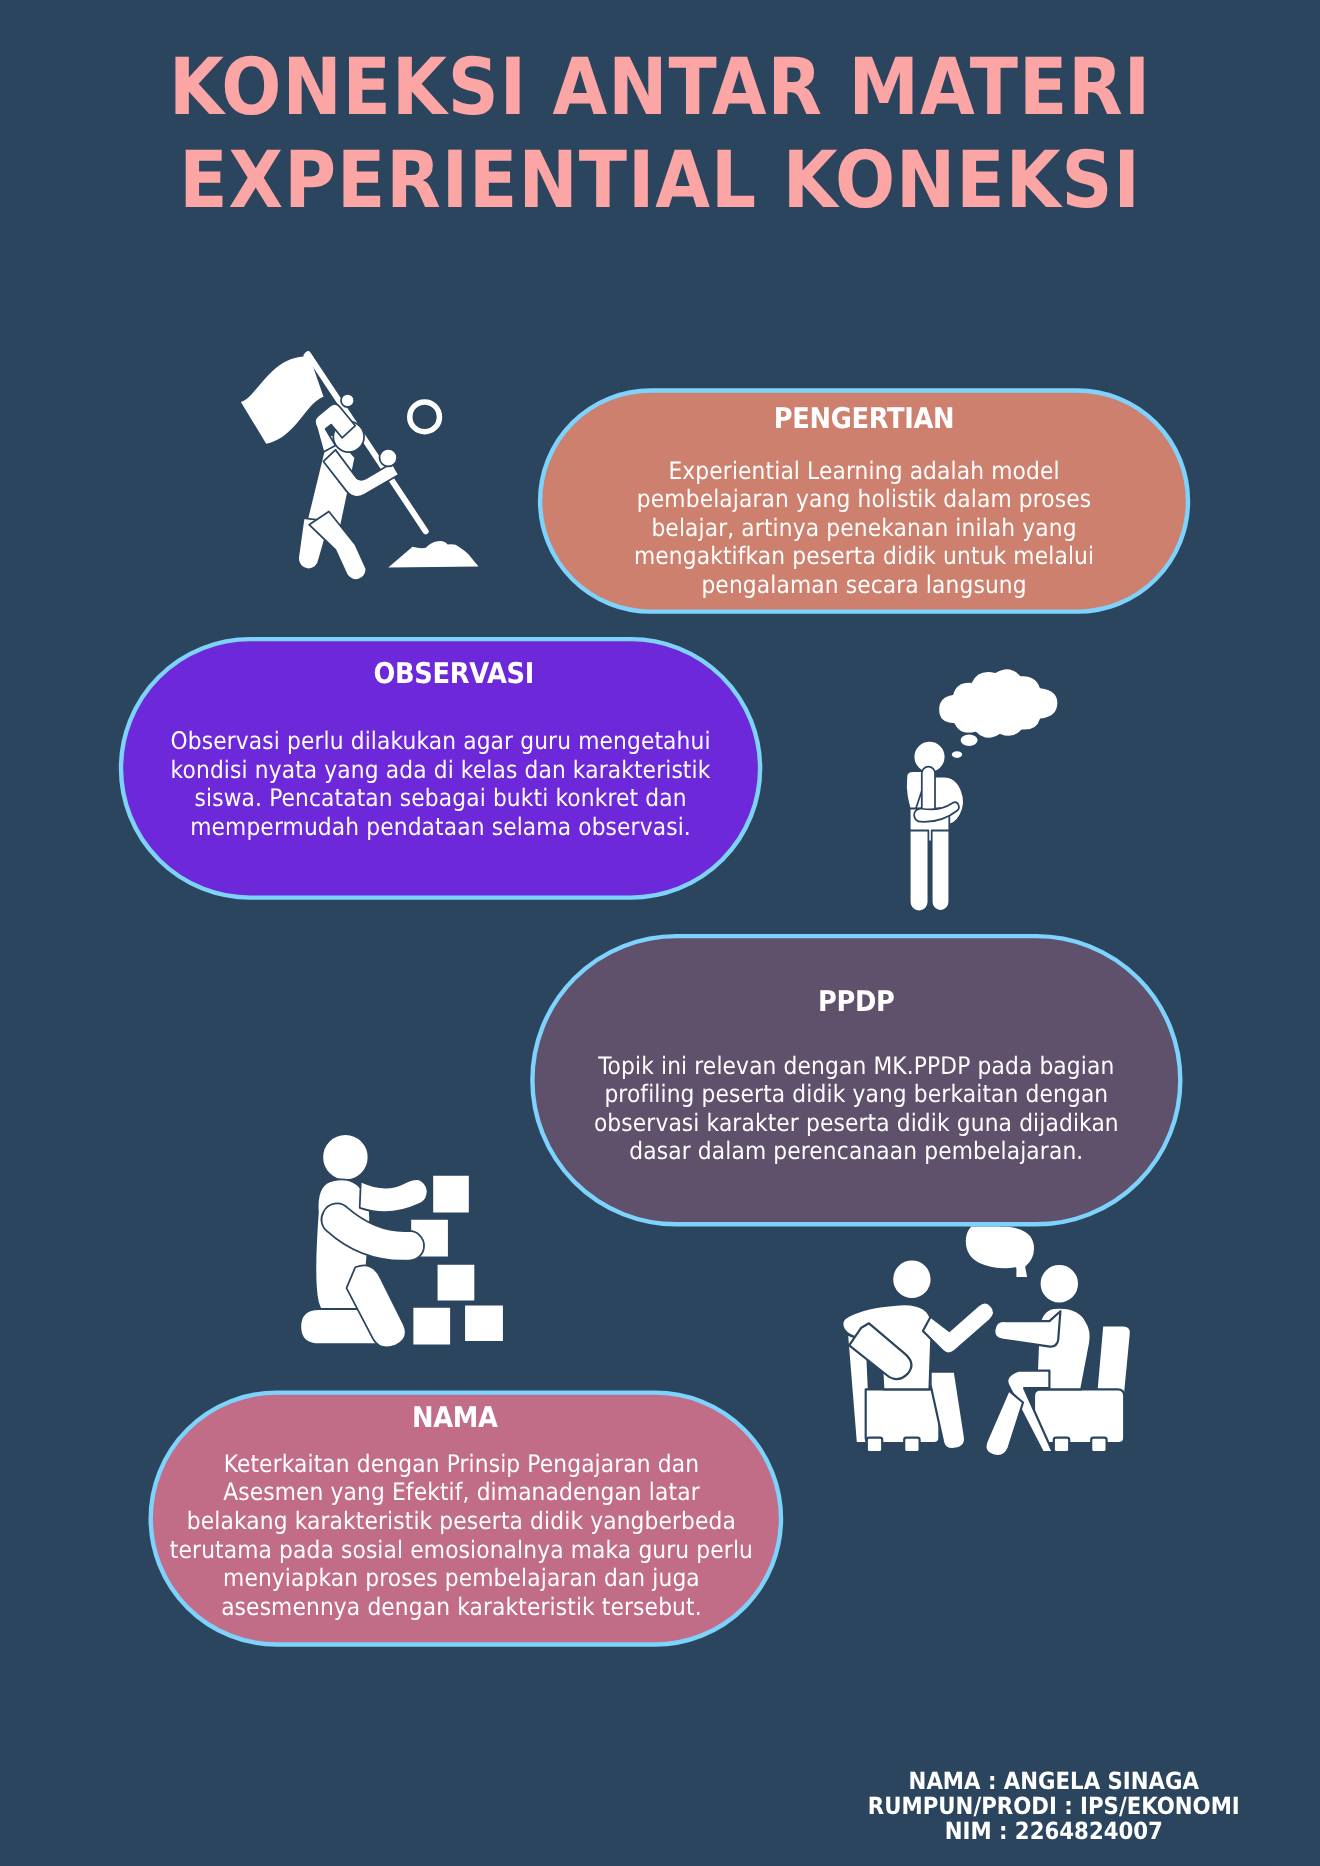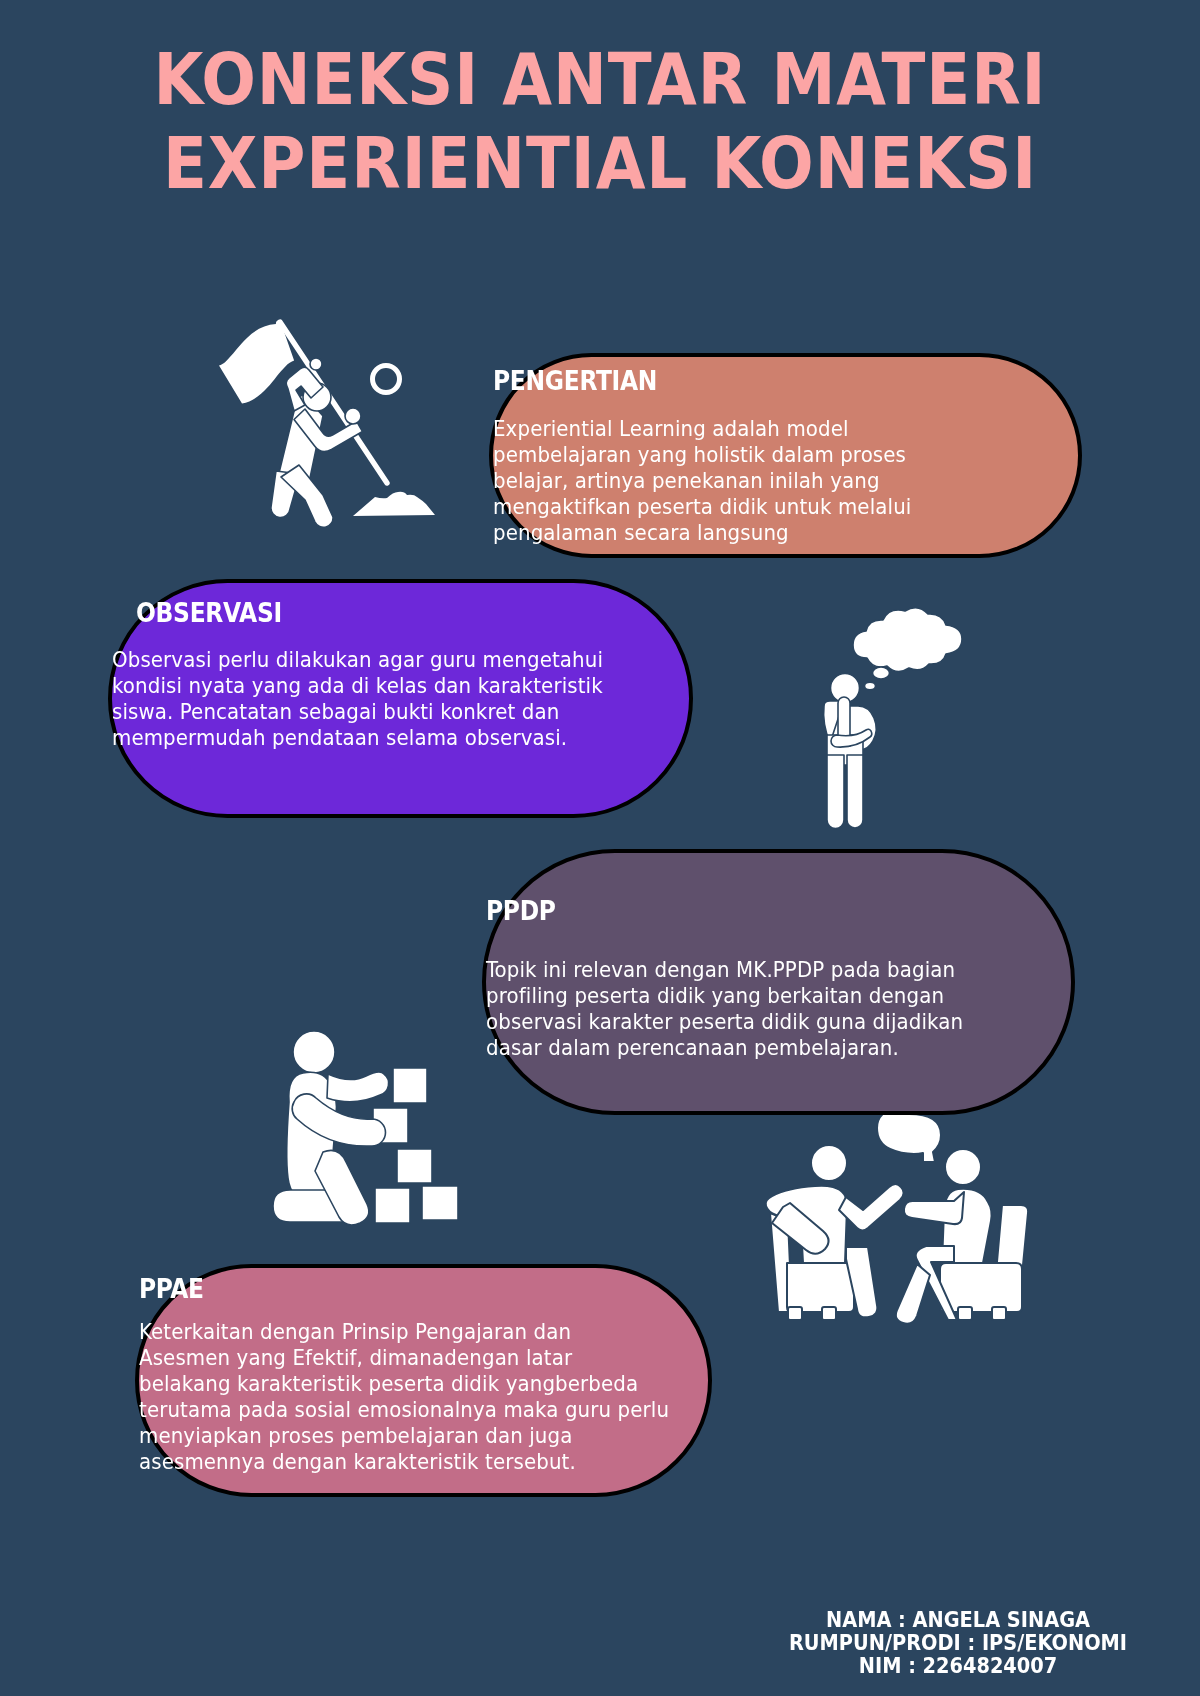--- a/index.html
+++ b/index.html
@@ -8,22 +8,22 @@
        font-family:"DejaVu Sans",sans-serif;position:relative;}
   .poster{position:absolute;left:0;top:0;width:1200px;height:1696px;}
 
   
   .title{position:absolute;left:0;top:38px;width:1200px;text-align:center;
          color:#fca5a5;font-weight:700;font-stretch:condensed;font-size:71.5px;
          line-height:84px;letter-spacing:0.9px;}
   .title span{display:block;}
 
   
-  .card{position:absolute;box-sizing:border-box;border:4px solid #000000;
-        color:#fff;}
+  .card{position:absolute;box-sizing:border-box;border:4px solid #7dd3fc;
+        color:#fff;text-align:center;}
   .card .hd{font-weight:700;font-stretch:condensed;font-size:26px;line-height:26px;letter-spacing:-0.3px;}
   .card .bd{font-stretch:condensed;font-size:22px;line-height:26px;letter-spacing:0.12px;}
 
   
   .footer{position:absolute;color:#fff;text-align:center;font-weight:700;
           font-stretch:condensed;font-size:21.5px;line-height:23.1px;}
   .footer span{display:block;text-align:center;}
 
   
   .art{position:absolute;}
@@ -122,30 +122,30 @@
     </svg>
   </div>
 
   <div class="card" style="left:489px;top:353px;width:593px;height:205px;border-radius:103px;background:#CE806E;">
     <div class="hd" style="margin-top:10.5px;">PENGERTIAN</div>
     <div class="bd" style="margin:22.0px auto 0;">Experiential Learning adalah model<br>pembelajaran yang holistik dalam proses<br>belajar, artinya penekanan inilah yang<br>mengaktifkan peserta didik untuk melalui<br>pengalaman secara langsung</div>
   </div>
 
   <div class="card" style="left:108px;top:579px;width:585px;height:239px;border-radius:120px;background:#6d28d9;">
     <div class="hd" style="margin-top:17.0px;padding-left:24px;">OBSERVASI</div>
-    <div class="bd" style="margin:21px auto 0;">Observasi perlu dilakukan agar guru mengetahui<br>kondisi nyata yang ada di kelas dan karakteristik<br>siswa. Pencatatan sebagai bukti konkret dan<br>mempermudah pendataan selama observasi.</div>
+    <div class="bd" style="margin:36px auto 0;">Observasi perlu dilakukan agar guru mengetahui<br>kondisi nyata yang ada di kelas dan karakteristik<br>siswa. Pencatatan sebagai bukti konkret dan<br>mempermudah pendataan selama observasi.</div>
   </div>
 
   <div class="card" style="left:482px;top:849px;width:593px;height:266px;border-radius:133px;background:#5F506C;">
     <div class="hd" style="margin-top:45.0px;">PPDP</div>
     <div class="bd" style="margin:32.5px auto 0;">Topik ini relevan dengan MK.PPDP pada bagian<br>profiling peserta didik yang berkaitan dengan<br>observasi karakter peserta didik guna dijadikan<br>dasar dalam perencanaan pembelajaran.</div>
   </div>
 
   <div class="card" style="left:135px;top:1264px;width:577px;height:233px;border-radius:117px;background:#C26D88;">
-    <div class="hd" style="margin-top:8.0px;padding-right:20px;">PPAE</div>
+    <div class="hd" style="margin-top:8.0px;padding-right:20px;">NAMA</div>
     <div class="bd" style="margin:16.5px auto 0;padding-right:8px;">Keterkaitan dengan Prinsip Pengajaran dan<br>Asesmen yang Efektif, dimanadengan latar<br>belakang karakteristik peserta didik yangberbeda<br>terutama pada sosial emosionalnya maka guru perlu<br>menyiapkan proses pembelajaran dan juga<br>asesmennya dengan karakteristik tersebut.</div>
   </div>
 
   <div class="footer" style="left:716px;top:1608px;width:484px;">
     <span>NAMA : ANGELA SINAGA</span>
     <span>RUMPUN/PRODI : IPS/EKONOMI</span>
     <span>NIM : 2264824007</span>
   </div>
 
 </div>

